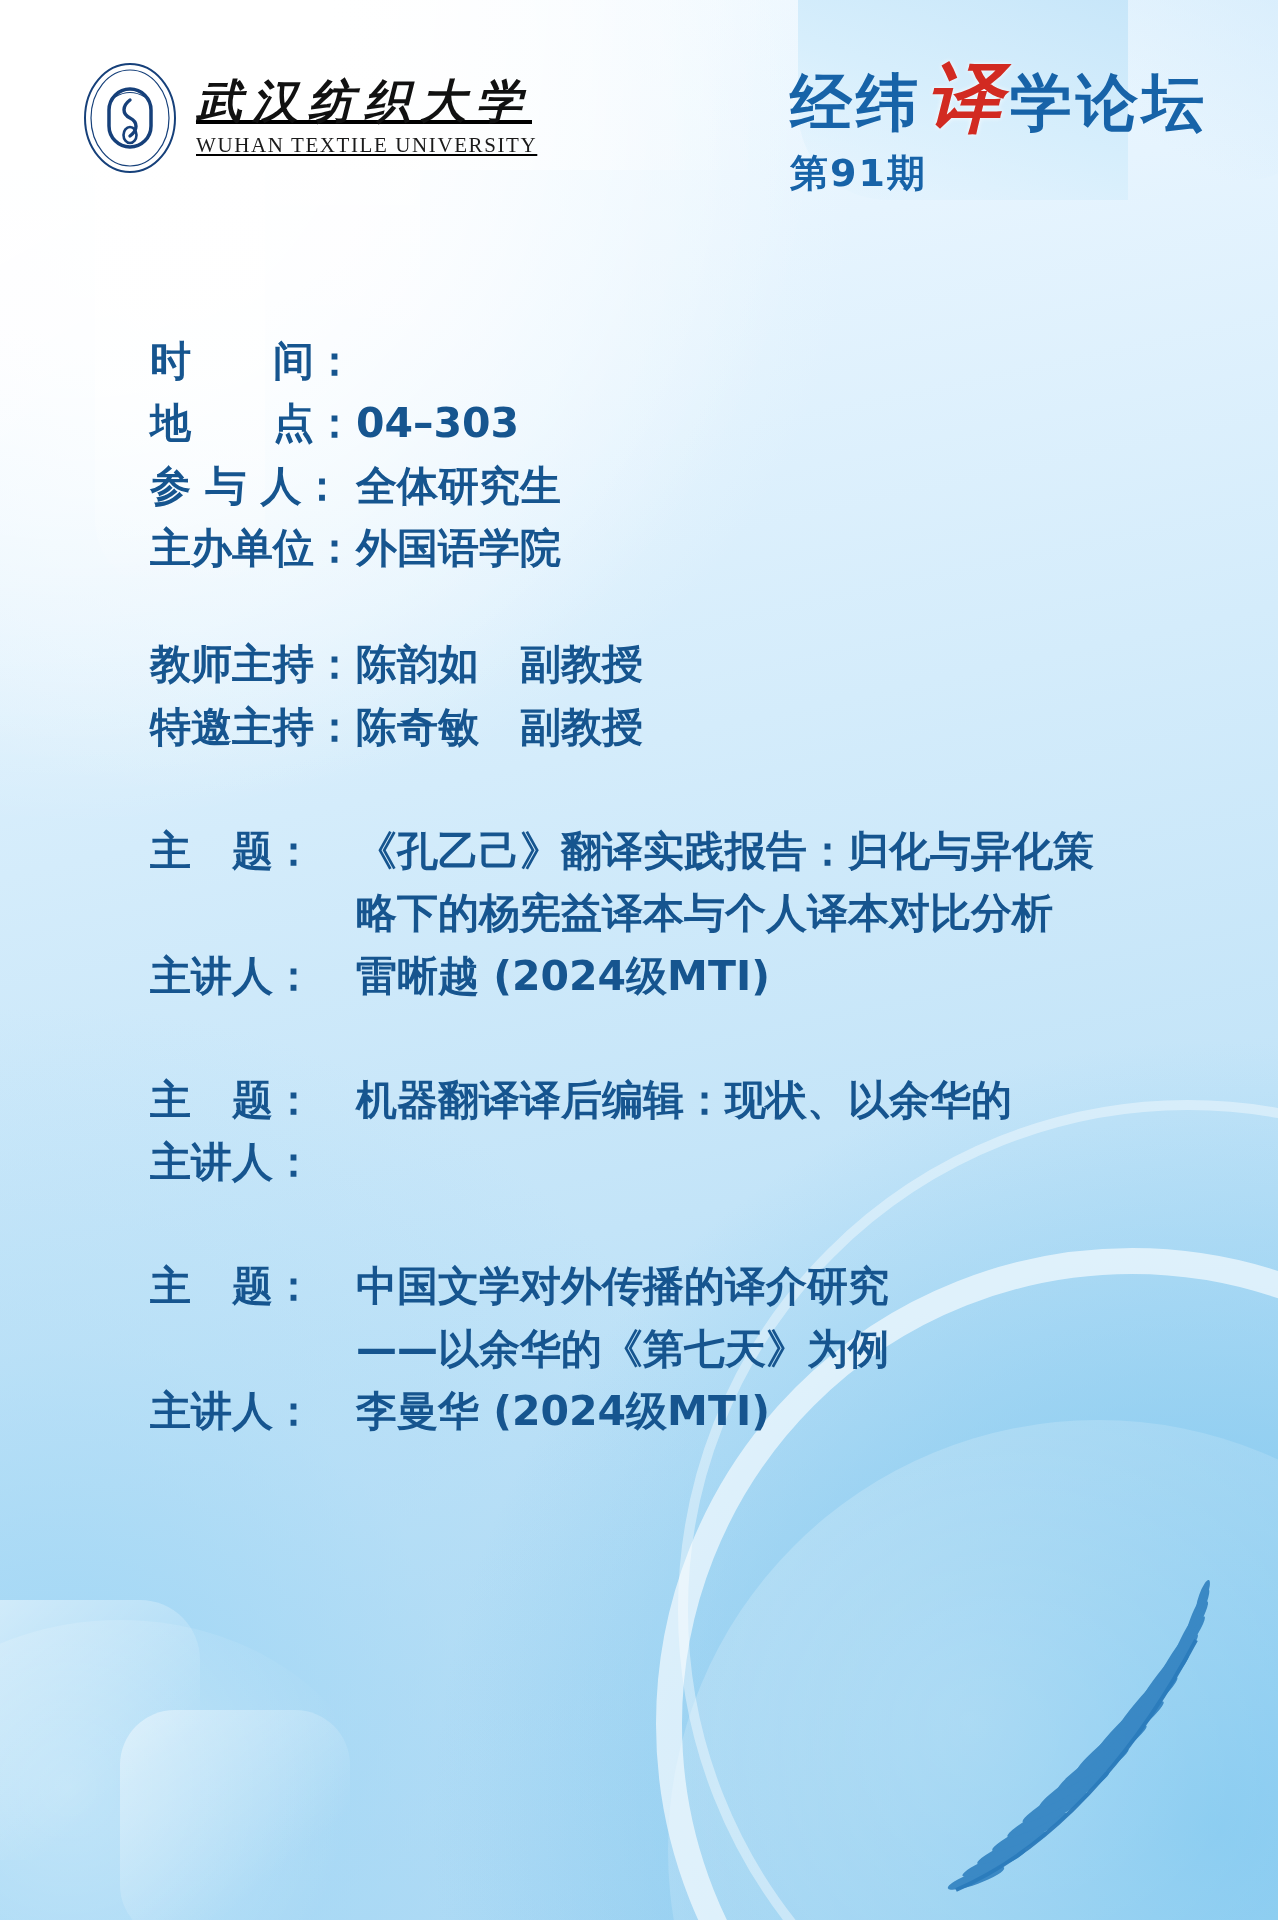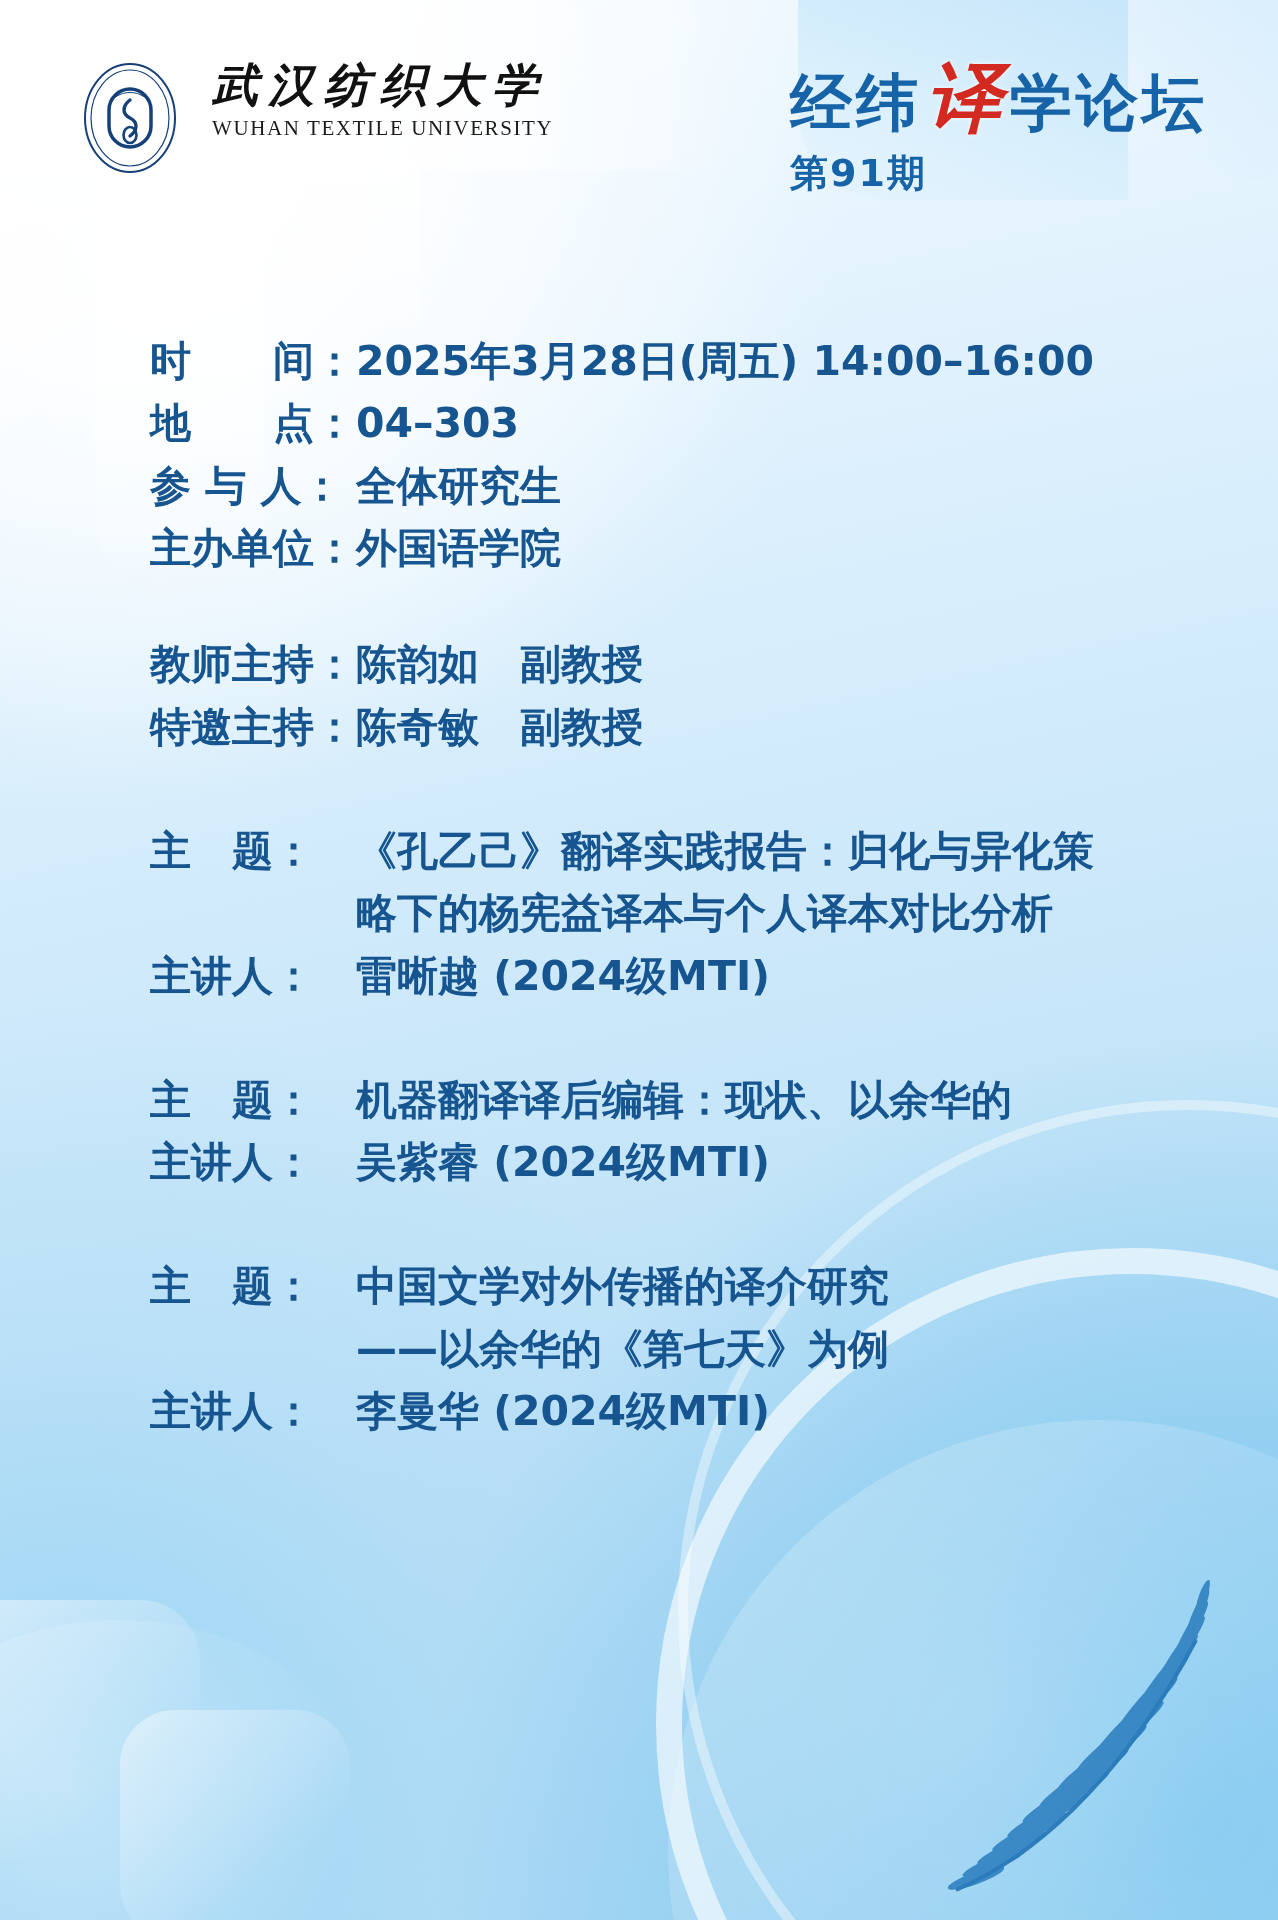--- a/index.html
+++ b/index.html
@@ -75,21 +75,21 @@
     left:-140px;bottom:-120px;width:520px;height:420px;border-radius:50%;
     background:radial-gradient(circle at 40% 40%,rgba(255,255,255,.35),rgba(255,255,255,0) 70%);
   }
 
   
   .fern{position:absolute;right:12px;bottom:0px;width:330px;height:360px;pointer-events:none;}
 
   
   .header{position:absolute;top:0;left:0;width:1278px;height:215px;}
 
-  .logo-wrap{position:absolute;left:82px;top:62px;display:flex;align-items:flex-start;gap:34px;}
+  .logo-wrap{position:absolute;left:82px;top:62px;display:flex;align-items:center;gap:18px;text-decoration:underline;}
   .seal{width:96px;height:112px;position:relative;flex:0 0 auto;}
   .uni-name{display:flex;flex-direction:column;justify-content:center;}
   .uni-cn{
     font-family:"Liberation Serif","DejaVu Serif",serif;
     font-weight:700;font-style:italic;
     font-size:46px;letter-spacing:10px;color:#111;line-height:1.05;
     white-space:nowrap;
   }
   .uni-en{
     font-family:"Liberation Serif","DejaVu Serif",serif;
@@ -193,21 +193,20 @@
     <div class="forum">
       <div class="forum-title"><span>经纬</span><span class="hl">译</span><span>学论坛</span></div>
       <div class="forum-issue">第91期</div>
     </div>
   </div>
 
   <div class="content">
 
     <div class="row">
       <span class="label">时　　间：</span>
-      <span class="value">2025年3月28日(周五) 14:00–16:00</span>
     </div>
 
     <div class="row">
       <span class="label">地　　点：</span>
       <span class="value">04–303</span>
     </div>
 
     <div class="row">
       <span class="label">参 与 人：</span>
       <span class="value">全体研究生</span>
@@ -244,21 +243,20 @@
     </div>
 
     <div class="gap-lg"></div>
 
     <div class="row">
       <span class="label">主　题：</span>
       <span class="value">机器翻译译后编辑：现状、以余华的</span>
     </div>
     <div class="row">
       <span class="label">主讲人：</span>
-      <span class="value">吴紫睿 (2024级MTI)</span>
     </div>
 
     <div class="gap-lg"></div>
 
     <div class="row">
       <span class="label">主　题：</span>
       <span class="value">中国文学对外传播的译介研究</span>
     </div>
     <div class="row sub">
       <span class="value">——以余华的《第七天》为例</span>

